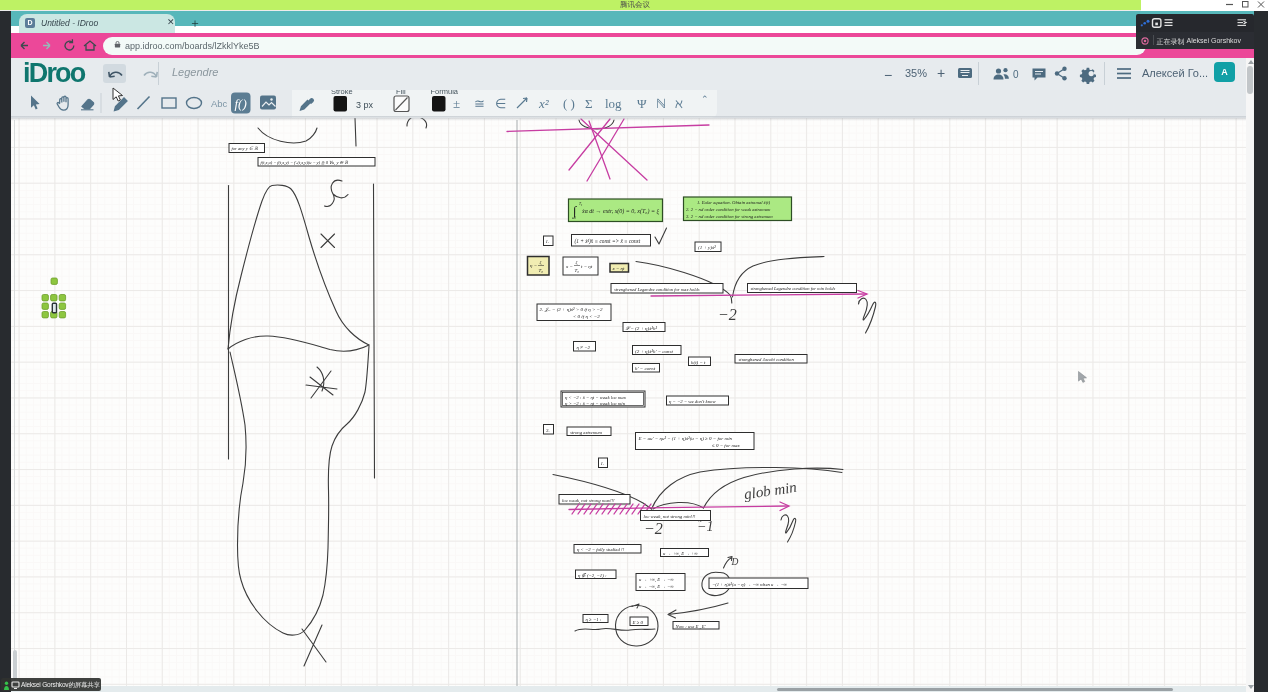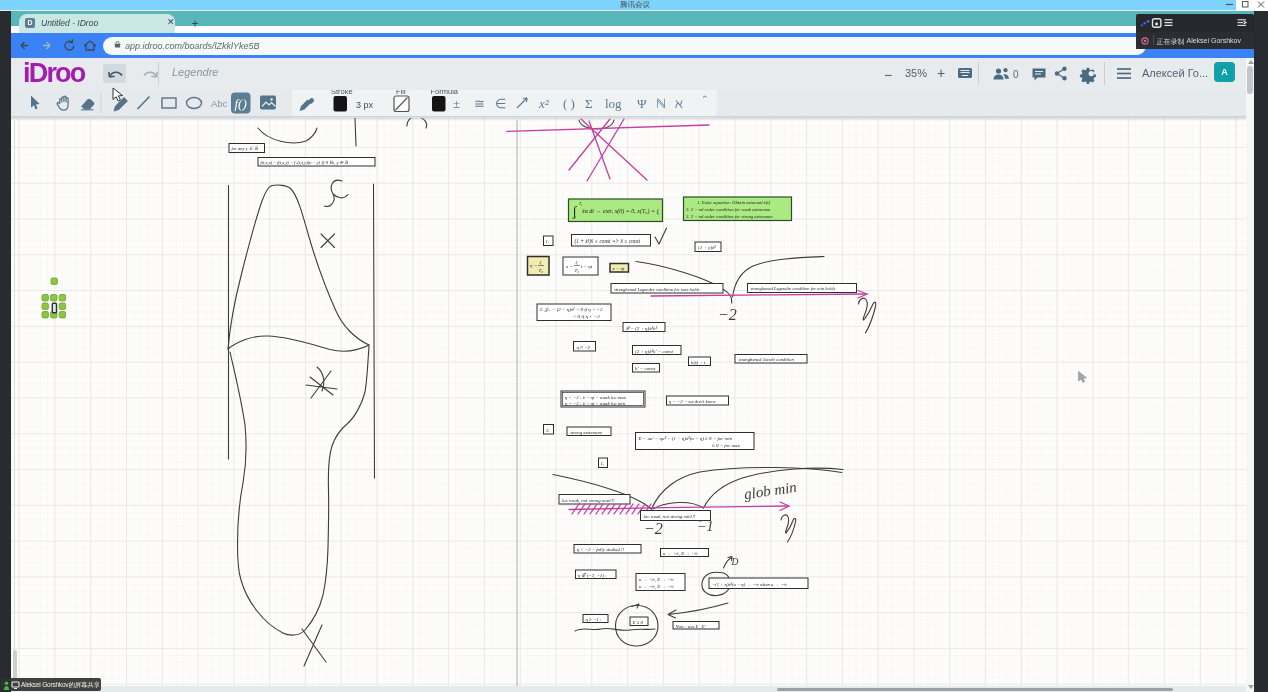--- a/index.html
+++ b/index.html
@@ -1,38 +1,38 @@
 <!DOCTYPE html>
 <html><head>
 <meta charset="utf-8">
 <style>
   * { margin:0; padding:0; box-sizing:border-box; }
   html,body { width:1268px; height:692px; overflow:hidden; background:#fff;
     font-family:"Liberation Sans", sans-serif; }
   .abs { position:absolute; }
   
-  #titlebar { position:absolute; left:0; top:0; width:1236px; height:11px; background:#7dd3fc; border-bottom:1px solid #ececec; }
+  #titlebar { position:absolute; left:0; top:0; width:1141px; height:11px; background:#bef264; border-bottom:1px solid #ececec; }
   #titlebar .ttl { position:absolute; left:620px; top:0px; font-size:7.5px; color:#4a4a4a; }
   
   #dleft  { position:absolute; left:0; top:11px; width:11px; height:681px; background:#282b2f; }
   #dright { position:absolute; left:1254px; top:11px; width:14px; height:681px; background:#282b2f; }
   
   #tabbar { position:absolute; left:11px; top:11px; width:1243px; height:15px; background:#57b7ba; }
   #tab { position:absolute; left:8px; top:3px; width:156px; height:19px; background:#cbe7e3; border-radius:8px 8px 0 0; }
   #tab .fav { position:absolute; left:6px; top:4px; width:10px; height:10px; background:#5b7d99; border-radius:2px; color:#fff; font-size:7px; font-weight:bold; text-align:center; line-height:10px; }
   #tab .t { position:absolute; left:22px; top:4px; font-size:8.5px; font-style:italic; color:#37474f; }
   #tab .x { position:absolute; left:148px; top:3px; font-size:9px; color:#37474f; }
   #newtab { position:absolute; left:178px; top:4px; font-size:12px; color:#1e3a3a; }
-  #navbar { position:absolute; left:11px; top:33px; width:1243px; height:25px; background:#3b82f6;font-style:italic; }
+  #navbar { position:absolute; left:11px; top:33px; width:1243px; height:25px; background:#ec4899; }
   #urlpill { position:absolute; left:92px; top:3.5px; width:1043px; height:18px; background:#f3faf8; border-radius:9px; }
   #urlpill .lock { position:absolute; left:11px; top:4px; width:7px; height:7px; }
   #urlpill .u { position:absolute; left:22px; top:4px; font-size:9px; color:#5c676c; }
   
   #hdr { position:absolute; left:11px; top:58px; width:1235px; height:32px; background:#e7ebee; }
-  #hdr .logo { position:absolute; left:12px; top:0px; font-size:27px; font-weight:bold; color:#a21caf; letter-spacing:-1.8px; }
+  #hdr .logo { position:absolute; left:12px; top:0px; font-size:27px; font-weight:bold; color:#0f766e; letter-spacing:-1.8px; }
   #undo { position:absolute; left:92px; top:6px; width:23px; height:19px; background:#d2dae0; border-radius:3px; }
   #hdr .sep { position:absolute; top:4px; width:1px; height:23px; background:#c8d0d6; }
   #hdr .untitled { position:absolute; left:161px; top:8px; font-size:11px; font-style:italic; color:#8b979e; }
   #hdr .rtxt { position:absolute; top:9px; font-size:11px; color:#4d6274; }
   #avatar { position:absolute; left:1203px; top:4px; width:21px; height:20px; background:#11a0a6; border-radius:4px; color:#fff; font-size:9px; font-weight:bold; text-align:center; line-height:20px; }
   
   #tbar { position:absolute; left:11px; top:90px; width:1235px; height:28px; background:#e6eaed; }
   #fpanel { position:absolute; left:281px; top:0px; width:425px; height:28px; background:#f0f3f4; border-radius:0 0 6px 0; }
   #tbar .shadow { position:absolute; left:0; top:26px; width:1235px; height:3px; background:linear-gradient(#c9ced3,rgba(200,205,210,0)); }
   

